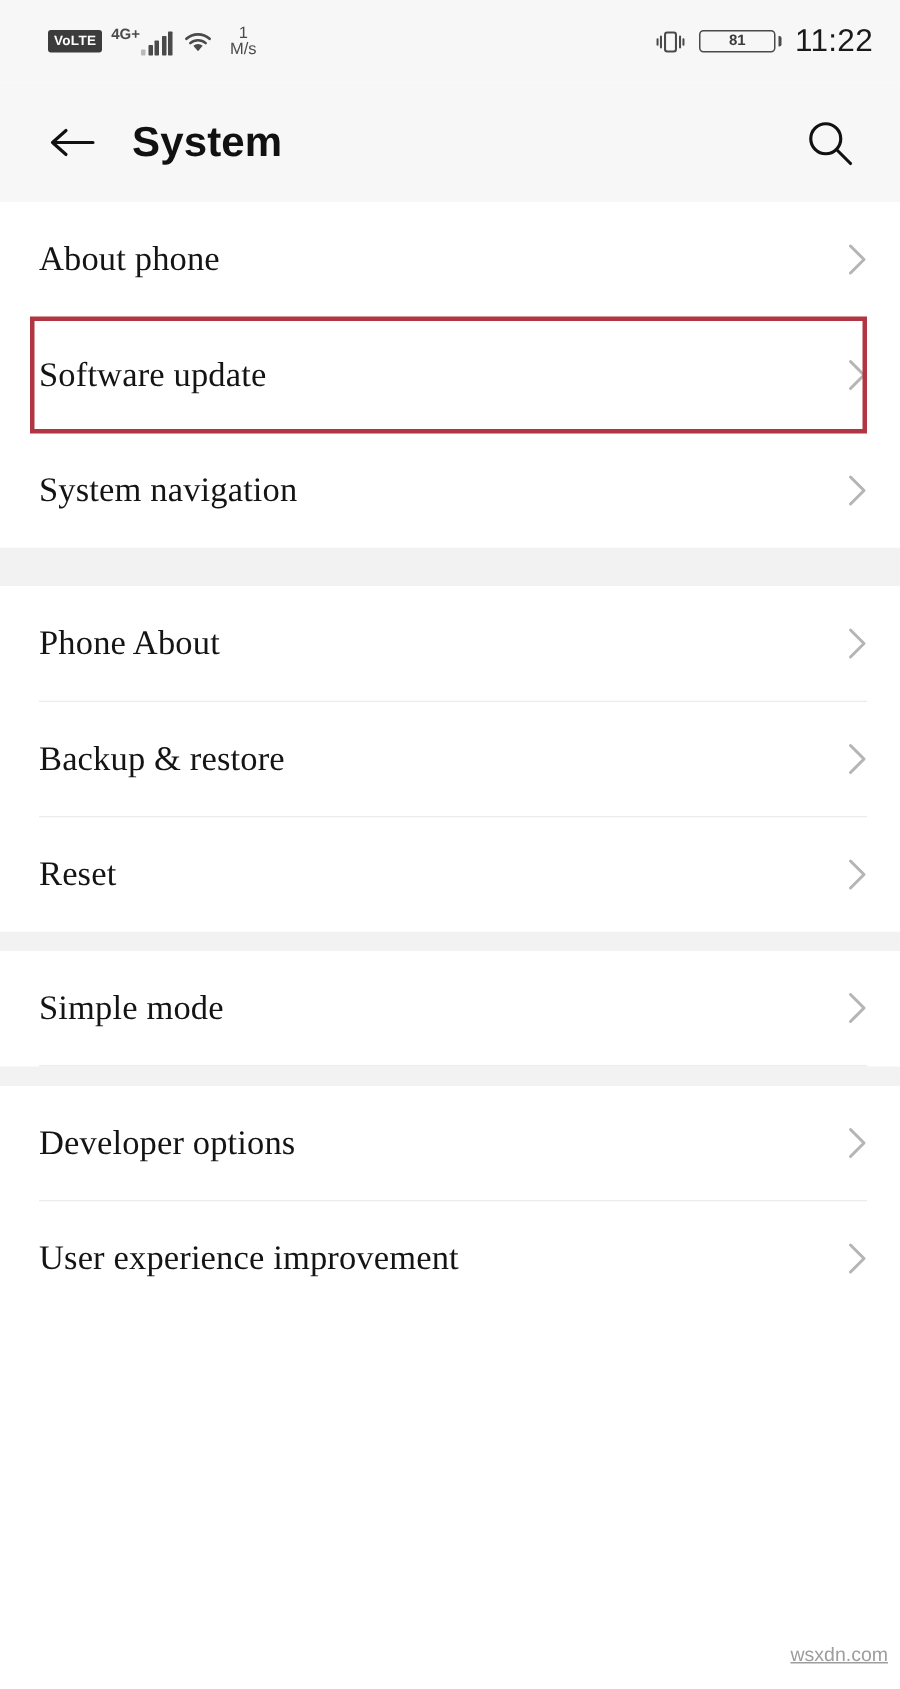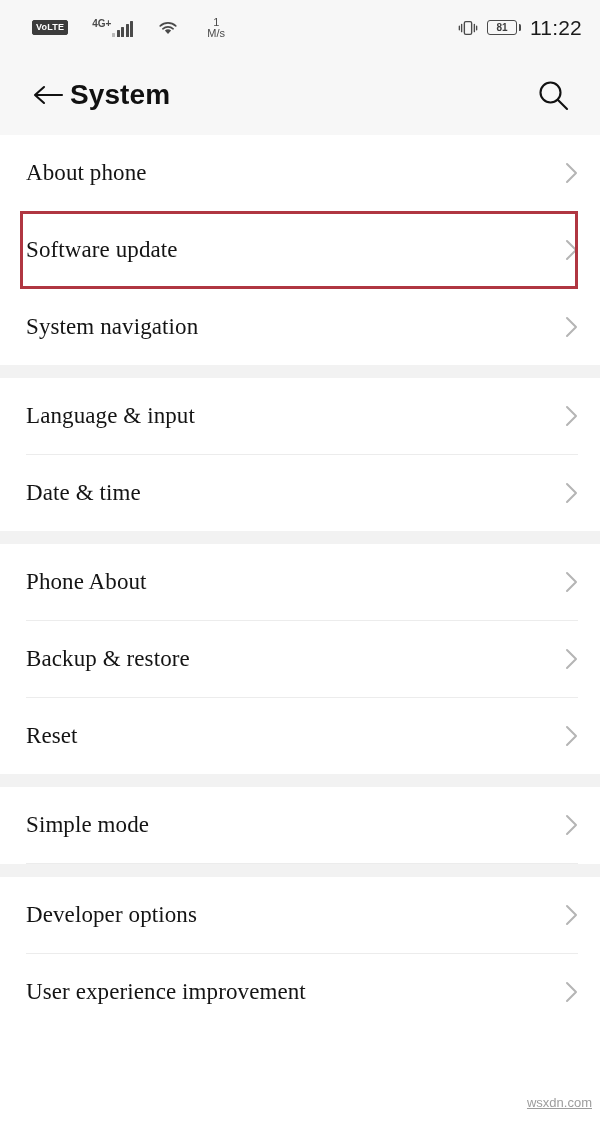--- a/index.html
+++ b/index.html
@@ -18,21 +18,21 @@
   }
 
   
   .statusbar {
     height:55px;
     background:#f7f7f7;
     display:flex; align-items:center;
     padding:0 18px 0 32px;
     flex:0 0 auto;
   }
-  .sb-left { display:flex; align-items:center; gap:24px; }
+  .sb-left { display:flex; align-items:center; gap:6px; }
   .sb-right { margin-left:auto; display:flex; align-items:center; gap:9px; }
 
   .volte {
     background:#3c3c3c; color:#ffffff;
     font-size:9px; font-weight:bold; letter-spacing:.2px;
     padding:2px 3px 2px 3px; border-radius:2px;
     line-height:9px;
     border:1px solid #3c3c3c;
   }
   .net-grp { display:flex; align-items:flex-end; gap:1px; }
@@ -49,38 +49,38 @@
   .speed {
     display:flex; flex-direction:column; align-items:center;
     line-height:11px; color:#4a4a4a; margin-left:4px;
   }
   .speed .sp-num { font-size:11px; }
   .speed .sp-unit { font-size:11px; }
 
   .vibrate { width:20px; height:18px; display:block; }
   .battery { display:flex; align-items:center; }
   .battery .bshell {
-    width:30px; height:15px; border:1.6px solid #4a4a4a;
+    width:51px; height:15px; border:1.6px solid #4a4a4a;
     border-radius:3px; display:flex; align-items:center; justify-content:center;
   }
   .battery .bnum { font-size:10px; color:#3c3c3c; font-weight:600; line-height:10px;}
   .battery .btip { width:2.5px; height:7px; background:#4a4a4a; border-radius:0 1.5px 1.5px 0; margin-left:1.5px;}
   .clock { font-size:21px; color:#1a1a1a; letter-spacing:.2px; }
 
   
   .appbar {
     height:80px; background:#f7f7f7;
     display:flex; align-items:center;
     padding:0 24px 0 26px;
     flex:0 0 auto;
   }
   .back-btn { width:44px; height:44px; display:flex; align-items:center; justify-content:center; cursor:pointer;}
   .page-title {
     font-size:28px; font-weight:bold; color:#111111;
-    letter-spacing:.1px;
+    margin-left:18px; letter-spacing:.1px;
   }
   .search-btn { margin-left:auto; width:46px; height:46px; display:flex; align-items:center; justify-content:center; cursor:pointer;}
 
   
   .list-area { flex:1 1 auto; background:#ffffff; position:relative; }
   .group { background:#ffffff;font-family:Liberation Serif, serif; }
   .gap { height:13px; background:#f2f2f2; }
 
   .row {
     position:relative;
@@ -211,43 +211,20 @@
             <span class="label">System navigation</span>
             <span class="right">
               <svg class="chev" viewBox="0 0 13 22">
                 <path d="M2 2 L11 11 L2 20" stroke="#b5b5b5" stroke-width="2" fill="none" stroke-linecap="round" stroke-linejoin="round"></path>
               </svg>
             </span>
           </div>
         </div>
       </div>
       <div class="gap"></div>
-      <div class="group">
-        <div class="hl-wrap">
-          <div class="row">
-            <span class="label">Language &amp; input</span>
-            <span class="right">
-              <svg class="chev" viewBox="0 0 13 22">
-                <path d="M2 2 L11 11 L2 20" stroke="#b5b5b5" stroke-width="2" fill="none" stroke-linecap="round" stroke-linejoin="round"></path>
-              </svg>
-            </span>
-          </div>
-        </div>
-        <div class="divider"></div>
-        <div class="hl-wrap">
-          <div class="row">
-            <span class="label">Date &amp; time</span>
-            <span class="right">
-              <svg class="chev" viewBox="0 0 13 22">
-                <path d="M2 2 L11 11 L2 20" stroke="#b5b5b5" stroke-width="2" fill="none" stroke-linecap="round" stroke-linejoin="round"></path>
-              </svg>
-            </span>
-          </div>
-        </div>
-      </div>
       <div class="gap"></div>
       <div class="group">
         <div class="hl-wrap">
           <div class="row">
             <span class="label">Phone About</span>
             <span class="right">
               <svg class="chev" viewBox="0 0 13 22">
                 <path d="M2 2 L11 11 L2 20" stroke="#b5b5b5" stroke-width="2" fill="none" stroke-linecap="round" stroke-linejoin="round"></path>
               </svg>
             </span>

